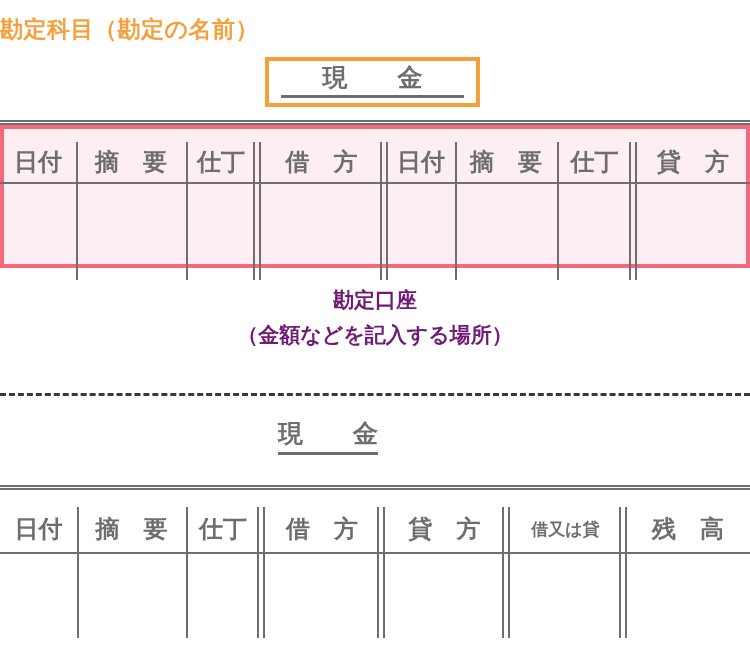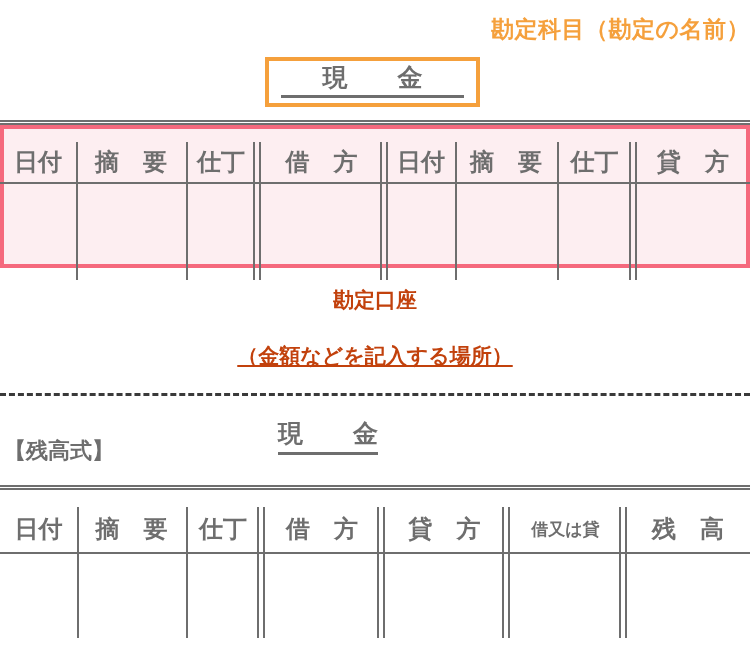--- a/index.html
+++ b/index.html
@@ -16,21 +16,21 @@
     position: relative;
   }
 
   
   .page { position: relative; width: 750px; height: 650px; }
 
   
   .accent-title {
     position: absolute;
     top: 18px; left: 0; width: 750px;
-    text-align: right;
+    text-align: left;
     font-size: 23px;
     font-weight: bold;
     color: #F5A03C;
     letter-spacing: 0.5px;
     line-height: 1;
   }
 
   .style-label-1 {
     position: absolute;
     top: 82px; left: 4px;
@@ -142,25 +142,25 @@
   }
   .hdr-cell.small { font-size: 17px; }
 
   
   .pink-caption {
     position: absolute;
     left: 0; width: 750px;
     text-align: center;
     font-size: 21px;
     font-weight: bold;
-    color: #c2410c;
+    color: #701a75;
     line-height: 1;
   }
   #caption-koza { top: 290px; }
-  #caption-kingaku { top: 346px; text-decoration: underline; }
+  #caption-kingaku { top: 325px; }
 
   
   .divider {
     position: absolute;
     top: 393px; left: 0;
     width: 750px;
     height: 0;
     border-top: 3px dashed #3a3a3a;
   }
 
@@ -226,21 +226,20 @@
         <div class="vline dbl" style="left: 629px; top: 6px; height: 138px;"></div>
         <div class="hdr-cell" style="left: 636px; width: 114px; top: 6px; height: 40px; line-height: 40px;">貸　方</div>
       </div>
   </div>
 
   <div class="pink-caption" id="caption-koza">勘定口座</div>
   <div class="pink-caption" id="caption-kingaku">（金額などを記入する場所）</div>
 
   <div class="divider"></div>
 
-  <div class="style-label-2">【残高式】</div>
 
   <div class="acct-name-box-2">
     <span class="inner">現　　金</span>
   </div>
 
   <div class="ledger" id="ledger-balance">
     <div class="top-rule"></div>
     <div class="body-area"></div>
     <div class="grid" id="grid-balance">
         <div class="hrule" style="top: 51px;"></div>

